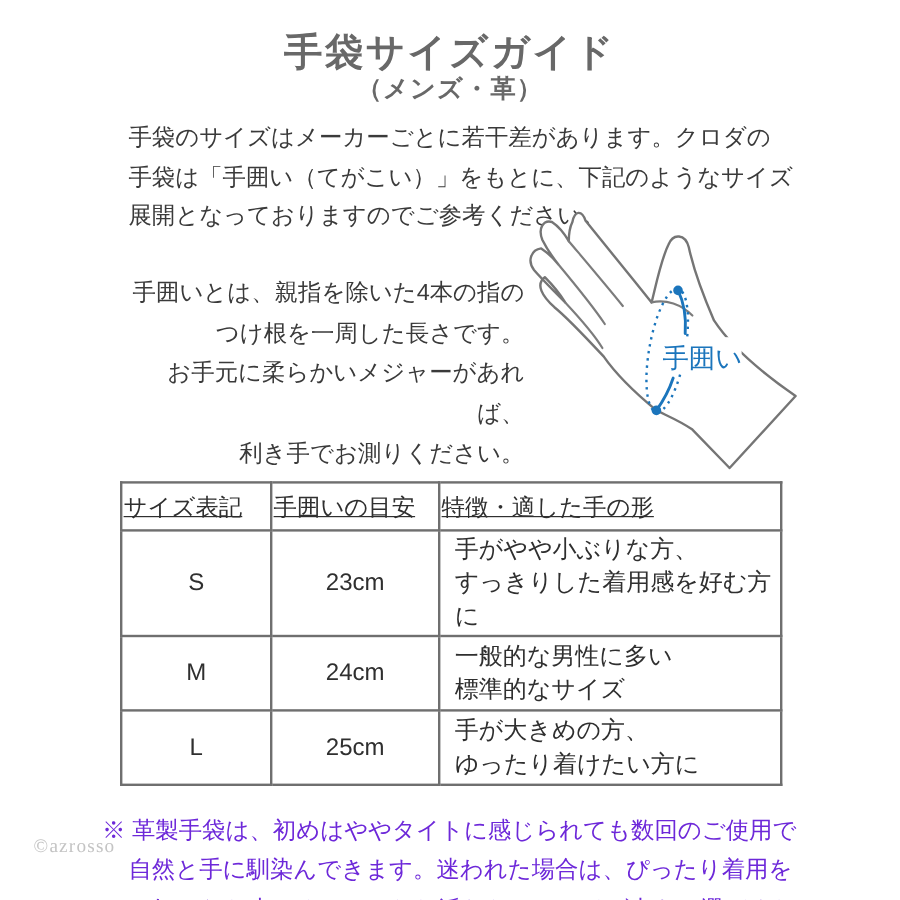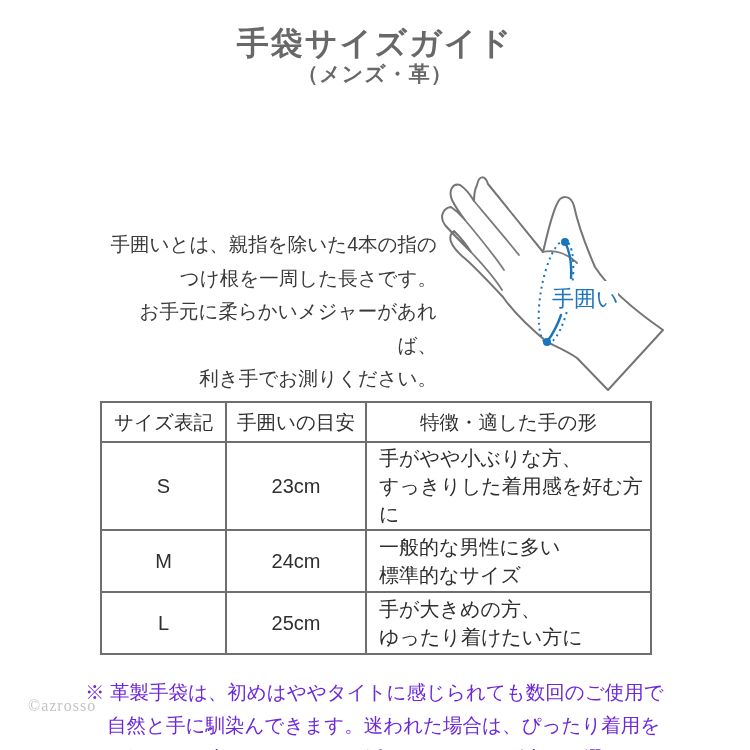--- a/index.html
+++ b/index.html
@@ -30,21 +30,21 @@
   }
   .glove-figure{left:400px;top:160px;width:350px;height:250px;}
   .h-size{left:107px;top:368px;}
   table.size-table{
     position:absolute;left:100px;top:401px;width:550px;
     border-collapse:collapse;table-layout:fixed;
   }
   table.size-table th, table.size-table td{
     border:2px solid #6f6f6f;font-weight:normal;color:#2f2f2f;
   }
-  table.size-table th{height:36px;font-size:19.5px;text-align:center;}
+  table.size-table th{height:36px;font-size:19.5px;text-align:left;text-decoration:underline;}
   table.size-table td{height:58px;font-size:20px;}
   td.c-size,td.c-circ{text-align:center;}
   td.c-feature{
     text-align:left;padding-left:12px;font-size:19.5px;line-height:28px;white-space:pre-line;
   }
   .footnote{
     left:85px;top:664px;width:645px;
     font-size:19.5px;line-height:33px;color:#6d28d9;
     white-space:pre-line;padding-left:22px;text-indent:-22px;box-sizing:border-box;margin-top:12px;
   }
@@ -54,20 +54,23 @@
   }
 </style>
 </head>
 <body>
 
 <div id="canvas">
 
   <div class="abs page-title">手袋サイズガイド</div>
   <div class="abs page-subtitle">（メンズ・革）</div>
 
+  <div class="abs intro">手袋のサイズはメーカーごとに若干差があります。クロダの
+手袋は「手囲い（てがこい）」をもとに、下記のようなサイズ
+展開となっておりますのでご参考ください。</div>
 
   <div class="abs tegakoi-body">手囲いとは、親指を除いた4本の指の
 つけ根を一周した長さです。
 お手元に柔らかいメジャーがあれば、
 利き手でお測りください。</div>
 
   <svg class="abs glove-figure" viewBox="0 0 350 250" width="350" height="250" xmlns="http://www.w3.org/2000/svg">
 
     <g fill="#ffffff" stroke="#757575" stroke-width="2" stroke-linejoin="round" stroke-linecap="round">
       <path d="M 88,24

